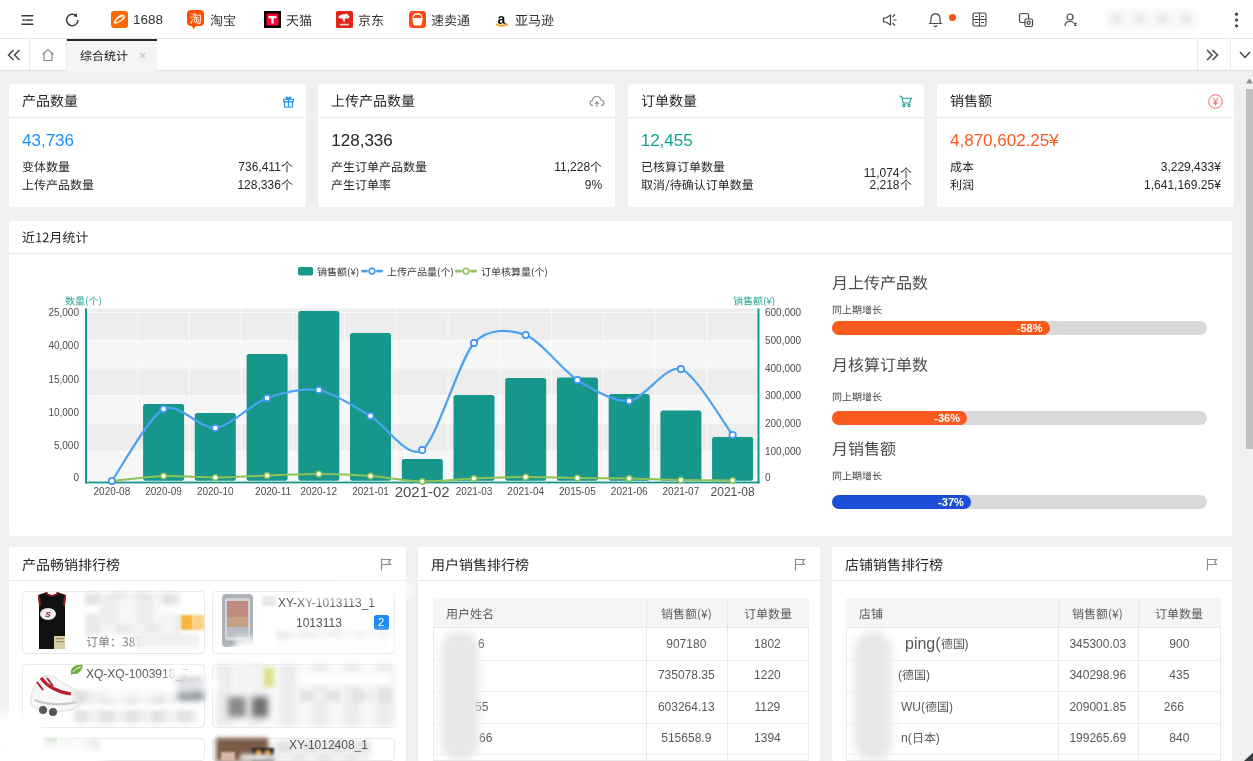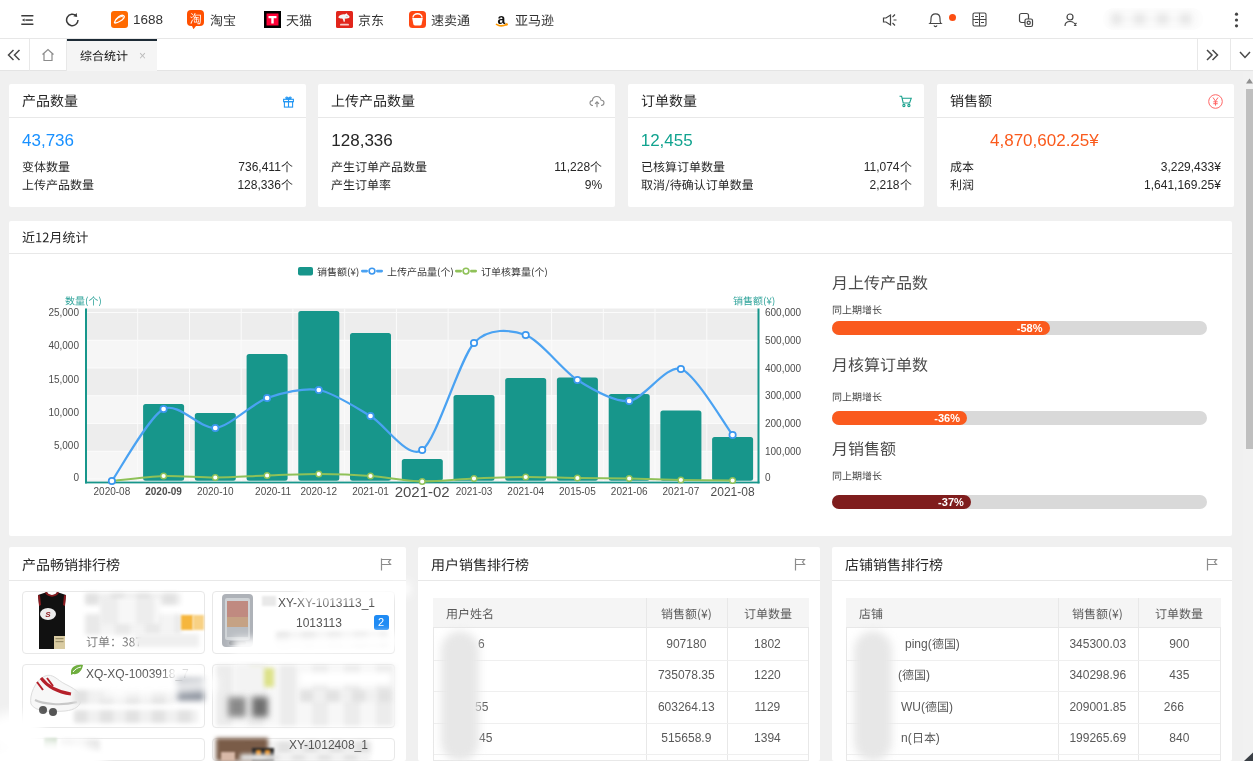--- a/index.html
+++ b/index.html
@@ -347,21 +347,21 @@
     <svg class="zh" style="width:84.0px;height:12px;" viewBox="0 -860 7000 1000" fill="#262626">
       <use href="#g5df2" x="0"></use>
       <use href="#g6838" x="1000"></use>
       <use href="#g7b97" x="2000"></use>
       <use href="#g8ba2" x="3000"></use>
       <use href="#g5355" x="4000"></use>
       <use href="#g6570" x="5000"></use>
       <use href="#g91cf" x="6000"></use>
     </svg>
   </div>
-<div class="abs" style="right:341.5px;top:158.0px;height:18px;display:flex;align-items:center;justify-content:flex-end;font-size:12px;color:#262626;font-weight:normal;white-space:nowrap;">
+<div class="abs" style="right:341.5px;top:164px;height:18px;display:flex;align-items:center;justify-content:flex-end;font-size:12px;color:#262626;font-weight:normal;white-space:nowrap;">
     <span class="num">11,074</span>
     <svg class="zh" style="width:12.0px;height:12px;" viewBox="0 -860 1000 1000" fill="#262626">
       <use href="#g4e2a" x="0"></use>
     </svg>
   </div>
 <div class="abs" style="left:640.7px;top:176.0px;height:18px;display:flex;align-items:center;">
     <svg class="zh" style="width:112.7px;height:12px;" viewBox="0 -860 9392 1000" fill="#262626">
       <use href="#g53d6" x="0"></use>
       <use href="#g6d88" x="1000"></use>
       <use href="#g002f" x="2000"></use>
@@ -388,21 +388,21 @@
       <use href="#g552e" x="1000"></use>
       <use href="#g989d" x="2000"></use>
     </svg>
   </div>
 <div class="abs" style="left:1208.0px;top:93px;height:17px;display:flex;align-items:center">
     <svg width="15" height="15" viewBox="0 0 15 15" stroke="#f66" fill="none" stroke-width="1">
 <circle cx="7.5" cy="7.5" r="6.8"></circle>
       <path d="M5 3.5 L7.5 7.2 L10 3.5 M7.5 7.2 V11.6 M5.3 7.8 H9.7 M5.3 9.7 H9.7"></path>
     </svg>
   </div>
-<div class="abs" style="left:950.0px;top:129.0px;height:23px;display:flex;align-items:center;justify-content:flex-start;font-size:17px;color:#fa5a1c;font-weight:normal;white-space:nowrap;margin-left:40px;">
+<div class="abs" style="left:950.0px;top:129.0px;height:23px;display:flex;align-items:center;justify-content:flex-start;font-size:17px;color:#fa5a1c;font-weight:normal;white-space:nowrap;">
     <span class="num">4,870,602.25¥</span>
   </div>
 <div class="abs" style="left:950.0px;top:158.0px;height:18px;display:flex;align-items:center;">
     <svg class="zh" style="width:24.0px;height:12px;" viewBox="0 -860 2000 1000" fill="#262626">
       <use href="#g6210" x="0"></use>
       <use href="#g672c" x="1000"></use>
     </svg>
   </div>
 <div class="abs" style="right:32.2px;top:158.0px;height:18px;display:flex;align-items:center;justify-content:flex-end;font-size:12px;color:#262626;font-weight:normal;white-space:nowrap;">
     <span class="num">3,229,433¥</span>
@@ -507,21 +507,21 @@
 <div class="abs" style="right:1174.0px;top:337.8px;height:16px;display:flex;align-items:center;justify-content:flex-end;font-size:10px;color:#4d4d4d;font-weight:normal;white-space:nowrap;">40,000</div>
 <div class="abs" style="right:1174.0px;top:304.5px;height:16px;display:flex;align-items:center;justify-content:flex-end;font-size:10px;color:#4d4d4d;font-weight:normal;white-space:nowrap;">25,000</div>
 <div class="abs" style="left:765.0px;top:469.0px;height:16px;display:flex;align-items:center;justify-content:flex-start;font-size:10px;color:#4d4d4d;font-weight:normal;white-space:nowrap;">0</div>
 <div class="abs" style="left:765.0px;top:443.2px;height:16px;display:flex;align-items:center;justify-content:flex-start;font-size:10px;color:#4d4d4d;font-weight:normal;white-space:nowrap;">100,000</div>
 <div class="abs" style="left:765.0px;top:415.5px;height:16px;display:flex;align-items:center;justify-content:flex-start;font-size:10px;color:#4d4d4d;font-weight:normal;white-space:nowrap;">200,000</div>
 <div class="abs" style="left:765.0px;top:387.8px;height:16px;display:flex;align-items:center;justify-content:flex-start;font-size:10px;color:#4d4d4d;font-weight:normal;white-space:nowrap;">300,000</div>
 <div class="abs" style="left:765.0px;top:360.0px;height:16px;display:flex;align-items:center;justify-content:flex-start;font-size:10px;color:#4d4d4d;font-weight:normal;white-space:nowrap;">400,000</div>
 <div class="abs" style="left:765.0px;top:332.2px;height:16px;display:flex;align-items:center;justify-content:flex-start;font-size:10px;color:#4d4d4d;font-weight:normal;white-space:nowrap;">500,000</div>
 <div class="abs" style="left:765.0px;top:304.5px;height:16px;display:flex;align-items:center;justify-content:flex-start;font-size:10px;color:#4d4d4d;font-weight:normal;white-space:nowrap;">600,000</div>
 <div class="abs" style="left:76.9px;top:483.5px;height:16px;display:flex;align-items:center;justify-content:center;font-size:10px;color:#4d4d4d;font-weight:normal;white-space:nowrap;width:70px;">2020-08</div>
-<div class="abs" style="left:128.6px;top:483.5px;height:16px;display:flex;align-items:center;justify-content:center;font-size:10px;color:#4d4d4d;font-weight:bold;white-space:nowrap;width:70px;">2020-09</div>
+<div class="abs" style="left:128.6px;top:483.5px;height:16px;display:flex;align-items:center;justify-content:center;font-size:10px;color:#4d4d4d;font-weight:normal;white-space:nowrap;width:70px;">2020-09</div>
 <div class="abs" style="left:180.3px;top:483.5px;height:16px;display:flex;align-items:center;justify-content:center;font-size:10px;color:#4d4d4d;font-weight:normal;white-space:nowrap;width:70px;">2020-10</div>
 <div class="abs" style="left:232.1px;top:483.5px;height:16px;display:flex;align-items:center;justify-content:center;font-size:10px;color:#4d4d4d;font-weight:normal;white-space:nowrap;width:82px;">2020-11</div>
 <div class="abs" style="left:283.8px;top:483.5px;height:16px;display:flex;align-items:center;justify-content:center;font-size:10px;color:#4d4d4d;font-weight:normal;white-space:nowrap;width:70px;">2020-12</div>
 <div class="abs" style="left:335.5px;top:483.5px;height:16px;display:flex;align-items:center;justify-content:center;font-size:10px;color:#4d4d4d;font-weight:normal;white-space:nowrap;width:70px;">2021-01</div>
 <div class="abs" style="left:387.2px;top:483.5px;height:16px;display:flex;align-items:center;justify-content:center;font-size:15px;color:#4d4d4d;font-weight:normal;white-space:nowrap;width:70px;">2021-02</div>
 <div class="abs" style="left:439.0px;top:483.5px;height:16px;display:flex;align-items:center;justify-content:center;font-size:10px;color:#4d4d4d;font-weight:normal;white-space:nowrap;width:70px;">2021-03</div>
 <div class="abs" style="left:490.7px;top:483.5px;height:16px;display:flex;align-items:center;justify-content:center;font-size:10px;color:#4d4d4d;font-weight:normal;white-space:nowrap;width:70px;">2021-04</div>
 <div class="abs" style="left:542.4px;top:483.5px;height:16px;display:flex;align-items:center;justify-content:center;font-size:10px;color:#4d4d4d;font-weight:normal;white-space:nowrap;width:70px;">2015-05</div>
 <div class="abs" style="left:594.2px;top:483.5px;height:16px;display:flex;align-items:center;justify-content:center;font-size:10px;color:#4d4d4d;font-weight:normal;white-space:nowrap;width:70px;">2021-06</div>
 <div class="abs" style="left:645.9px;top:483.5px;height:16px;display:flex;align-items:center;justify-content:center;font-size:10px;color:#4d4d4d;font-weight:normal;white-space:nowrap;width:70px;">2021-07</div>
@@ -641,21 +641,21 @@
 <div class="abs" style="left:832.0px;top:468.0px;height:16px;display:flex;align-items:center;">
     <svg class="zh" style="width:50.0px;height:10px;" viewBox="0 -860 5000 1000" fill="#404040">
       <use href="#g540c" x="0"></use>
       <use href="#g4e0a" x="1000"></use>
       <use href="#g671f" x="2000"></use>
       <use href="#g589e" x="3000"></use>
       <use href="#g957f" x="4000"></use>
     </svg>
   </div>
 <div class="abs" style="left:832px;top:494.5px;width:375px;height:14px;border-radius:7px;background:#d9d9d9"></div>
-<div class="abs" style="left:832px;top:494.5px;width:138.8px;height:14px;border-radius:7px;background:#7f1d1d;display:flex;align-items:center;justify-content:flex-end;padding-right:7px;color:#fff;font-size:11px;font-weight:bold">-37%</div>
+<div class="abs" style="left:832px;top:494.5px;width:138.8px;height:14px;border-radius:7px;background:#1d4ed8;display:flex;align-items:center;justify-content:flex-end;padding-right:7px;color:#fff;font-size:11px;font-weight:bold">-37%</div>
 <div class="abs" style="left:9.0px;top:547.4px;width:397.3px;height:213.6px;background:#fff;border-radius:2px"></div>
 <div class="abs" style="left:22.0px;top:554.5px;height:20px;display:flex;align-items:center;">
     <svg class="zh" style="width:98.0px;height:14px;" viewBox="0 -860 7000 1000" fill="#262626">
       <use href="#g4ea7" x="0"></use>
       <use href="#g54c1" x="1000"></use>
       <use href="#g7545" x="2000"></use>
       <use href="#g9500" x="3000"></use>
       <use href="#g6392" x="4000"></use>
       <use href="#g884c" x="5000"></use>
       <use href="#g699c" x="6000"></use>
@@ -824,21 +824,21 @@
 <div class="abs" style="left:726.9px;top:635.0px;height:18px;display:flex;align-items:center;justify-content:center;font-size:12px;color:#595959;font-weight:normal;white-space:nowrap;width:81px;">1802</div>
 <div class="abs" style="left:434.0px;top:691.1px;width:373.7px;height:1px;background:#efefef"></div>
 <div class="abs" style="left:478.0px;top:666.4px;height:18px;display:flex;align-items:center;justify-content:flex-start;font-size:12px;color:#595959;font-weight:normal;white-space:nowrap;"></div>
 <div class="abs" style="left:645.8px;top:666.4px;height:18px;display:flex;align-items:center;justify-content:center;font-size:12px;color:#595959;font-weight:normal;white-space:nowrap;width:81px;">735078.35</div>
 <div class="abs" style="left:726.9px;top:666.4px;height:18px;display:flex;align-items:center;justify-content:center;font-size:12px;color:#595959;font-weight:normal;white-space:nowrap;width:81px;">1220</div>
 <div class="abs" style="left:434.0px;top:722.5px;width:373.7px;height:1px;background:#efefef"></div>
 <div class="abs" style="left:475.0px;top:697.8px;height:18px;display:flex;align-items:center;justify-content:flex-start;font-size:12px;color:#595959;font-weight:normal;white-space:nowrap;">55</div>
 <div class="abs" style="left:645.8px;top:697.8px;height:18px;display:flex;align-items:center;justify-content:center;font-size:12px;color:#595959;font-weight:normal;white-space:nowrap;width:81px;">603264.13</div>
 <div class="abs" style="left:726.9px;top:697.8px;height:18px;display:flex;align-items:center;justify-content:center;font-size:12px;color:#595959;font-weight:normal;white-space:nowrap;width:81px;">1129</div>
 <div class="abs" style="left:434.0px;top:753.9px;width:373.7px;height:1px;background:#efefef"></div>
-<div class="abs" style="left:479.0px;top:729.2px;height:18px;display:flex;align-items:center;justify-content:flex-start;font-size:12px;color:#595959;font-weight:normal;white-space:nowrap;">45</div>
+<div class="abs" style="left:479.0px;top:729.2px;height:18px;display:flex;align-items:center;justify-content:flex-start;font-size:12px;color:#595959;font-weight:normal;white-space:nowrap;">66</div>
 <div class="abs" style="left:645.8px;top:729.2px;height:18px;display:flex;align-items:center;justify-content:center;font-size:12px;color:#595959;font-weight:normal;white-space:nowrap;width:81px;">515658.9</div>
 <div class="abs" style="left:726.9px;top:729.2px;height:18px;display:flex;align-items:center;justify-content:center;font-size:12px;color:#595959;font-weight:normal;white-space:nowrap;width:81px;">1394</div>
 <div class="abs" style="left:475.0px;top:760.6px;height:18px;display:flex;align-items:center;justify-content:flex-start;font-size:12px;color:#595959;font-weight:normal;white-space:nowrap;"></div>
 <div class="abs" style="left:645.8px;top:760.6px;height:18px;display:flex;align-items:center;justify-content:center;font-size:12px;color:#595959;font-weight:normal;white-space:nowrap;width:81px;"></div>
 <div class="abs" style="left:726.9px;top:760.6px;height:18px;display:flex;align-items:center;justify-content:center;font-size:12px;color:#595959;font-weight:normal;white-space:nowrap;width:81px;"></div>
 <div class="abs" style="left:441.0px;top:631px;width:38px;height:130px;background:#e7e7e7;border-radius:19px;filter:blur(4px)"></div>
 <div class="abs" style="left:846.0px;top:598.2px;width:374.8px;height:162.8px;border:1px solid #e8e8e8;background:#fff"></div>
 <div class="abs" style="left:846.0px;top:598.2px;width:374.8px;height:30px;background:#f5f5f5;border-bottom:1px solid #e8e8e8"></div>
 <div class="abs" style="left:1057.8px;top:598.2px;width:1px;height:162.8px;background:#e8e8e8"></div>
 <div class="abs" style="left:1137.8px;top:598.2px;width:1px;height:162.8px;background:#e8e8e8"></div>
@@ -861,21 +861,21 @@
 <div class="abs" style="left:1155.3px;top:604.5px;height:18px;display:flex;align-items:center;">
     <svg class="zh" style="width:48.0px;height:12px;" viewBox="0 -860 4000 1000" fill="#595959">
       <use href="#g8ba2" x="0"></use>
       <use href="#g5355" x="1000"></use>
       <use href="#g6570" x="2000"></use>
       <use href="#g91cf" x="3000"></use>
     </svg>
   </div>
 <div class="abs" style="left:847.0px;top:659.7px;width:372.8px;height:1px;background:#efefef"></div>
 <div class="abs" style="left:905.0px;top:634.5px;height:19px;display:flex;align-items:center;color:#595959;font-size:13px">
-    <span class="num" style="font-size:12px">ping(</span>
+    <span class="num" style="font-size:16px">ping(</span>
     <svg class="zh" style="width:24.0px;height:12px;" viewBox="0 -860 2000 1000" fill="#595959">
       <use href="#g5fb7" x="0"></use>
       <use href="#g56fd" x="1000"></use>
     </svg>
     <span class="num" style="font-size:12px">)</span>
   </div>
 <div class="abs" style="left:1057.8px;top:635.0px;height:18px;display:flex;align-items:center;justify-content:center;font-size:12px;color:#595959;font-weight:normal;white-space:nowrap;width:80px;">345300.03</div>
 <div class="abs" style="left:1137.8px;top:635.0px;height:18px;display:flex;align-items:center;justify-content:center;font-size:12px;color:#595959;font-weight:normal;white-space:nowrap;width:83px;">900</div>
 <div class="abs" style="left:847.0px;top:691.1px;width:372.8px;height:1px;background:#efefef"></div>
 <div class="abs" style="left:898.0px;top:665.9px;height:19px;display:flex;align-items:center;color:#595959;font-size:13px">

